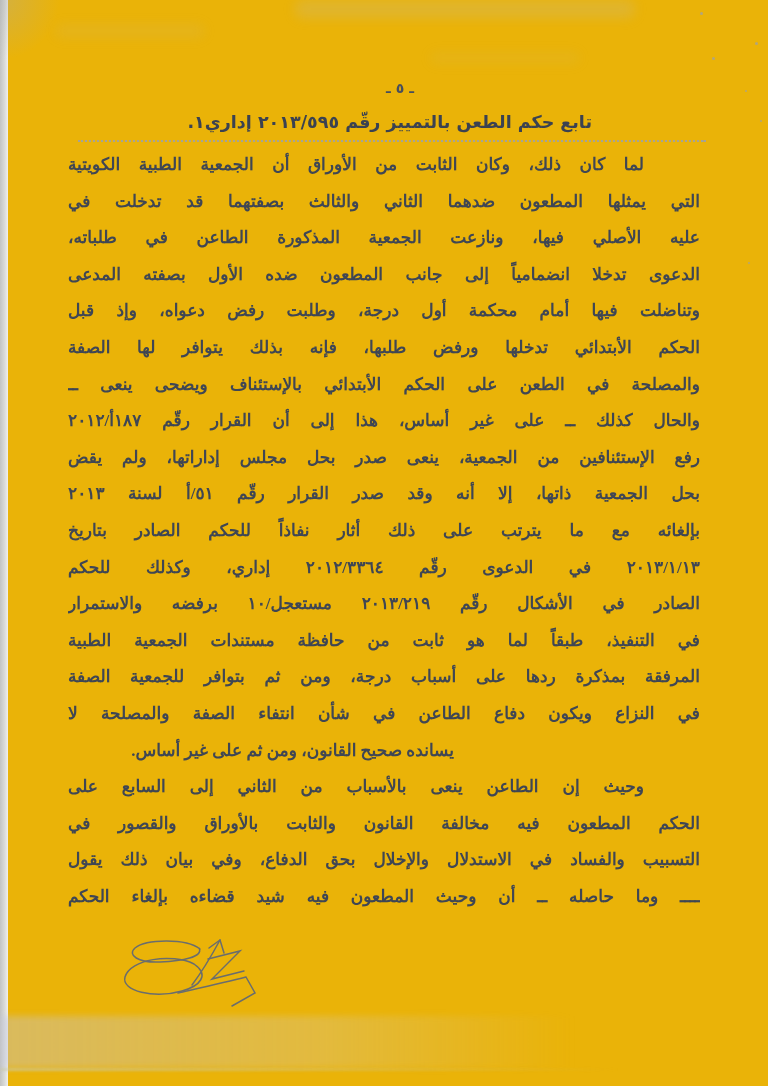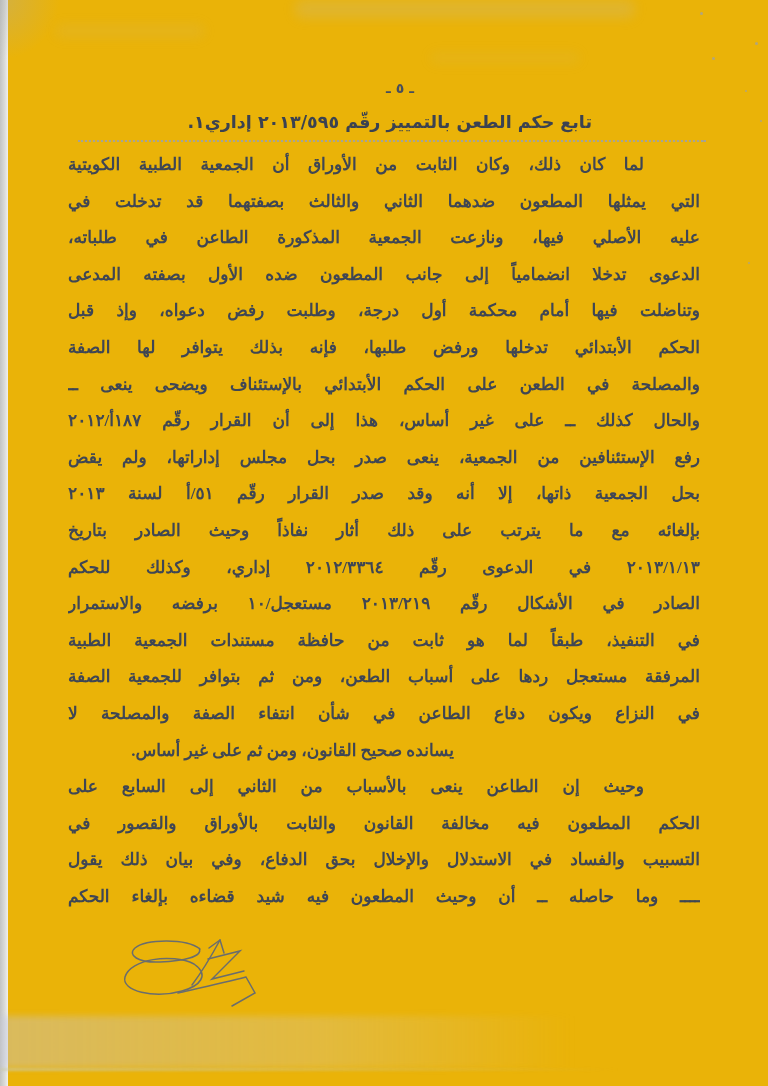--- a/index.html
+++ b/index.html
@@ -69,25 +69,25 @@
       <div class="line first">لما كان ذلك، وكان الثابت من الأوراق أن الجمعية الطبية الكويتية</div>
       <div class="line">التي يمثلها المطعون ضدهما الثاني والثالث بصفتهما قد تدخلت في</div>
       <div class="line">عليه الأصلي فيها، ونازعت الجمعية المذكورة الطاعن في طلباته،</div>
       <div class="line">الدعوى تدخلا انضمامياً إلى جانب المطعون ضده الأول بصفته المدعى</div>
       <div class="line">وتناضلت فيها أمام محكمة أول درجة، وطلبت رفض دعواه، وإذ قبل</div>
       <div class="line">الحكم الأبتدائي تدخلها ورفض طلبها، فإنه بذلك يتوافر لها الصفة</div>
       <div class="line">والمصلحة في الطعن على الحكم الأبتدائي بالإستئناف ويضحى ينعى ــ</div>
       <div class="line">والحال كذلك ــ على غير أساس، هذا إلى أن القرار رقّم ١٨٧أ/٢٠١٢</div>
       <div class="line">رفع الإستئنافين من الجمعية، ينعى صدر بحل مجلس إداراتها، ولم يقض</div>
       <div class="line">بحل الجمعية ذاتها، إلا أنه وقد صدر القرار رقّم ٥١/أ لسنة ٢٠١٣</div>
-      <div class="line">بإلغائه مع ما يترتب على ذلك أثار نفاذاً وحيث الصادر بتاريخ</div>
+      <div class="line">بإلغائه مع ما يترتب على ذلك أثار نفاذاً للحكم الصادر بتاريخ</div>
       <div class="line">٢٠١٣/١/١٣ في الدعوى رقّم ٢٠١٢/٣٣٦٤ إداري، وكذلك للحكم</div>
       <div class="line">الصادر في الأشكال رقّم ٢٠١٣/٢١٩ مستعجل/١٠ برفضه والاستمرار</div>
       <div class="line">في التنفيذ، طبقاً لما هو ثابت من حافظة مستندات الجمعية الطبية</div>
-      <div class="line">المرفقة مستعجل ردها على أسباب الطعن، ومن ثم بتوافر للجمعية الصفة</div>
+      <div class="line">المرفقة بمذكرة ردها على أسباب درجة، ومن ثم بتوافر للجمعية الصفة</div>
       <div class="line">في النزاع ويكون دفاع الطاعن في شأن انتفاء الصفة والمصلحة لا</div>
       <div class="line p1last">يسانده صحيح القانون، ومن ثم على غير أساس.</div>
       <div class="line first">وحيث إن الطاعن ينعى بالأسباب من الثاني إلى السابع على</div>
       <div class="line">الحكم المطعون فيه مخالفة القانون والثابت بالأوراق والقصور في</div>
       <div class="line">التسبيب والفساد في الاستدلال والإخلال بحق الدفاع، وفي بيان ذلك يقول</div>
       <div class="line">ــــ وما حاصله ــ أن وحيث المطعون فيه شيد قضاءه بإلغاء الحكم</div>
     </div>
 
   <svg class="signature" width="152" height="82" viewBox="0 0 152 82" fill="none" stroke="#5d6678" stroke-width="1.5" stroke-linecap="round" opacity="0.9">
     <path d="M80 16 C66 5 26 6 15 15 C7 22 18 30 40 29 C62 28 84 24 79 15"></path>

